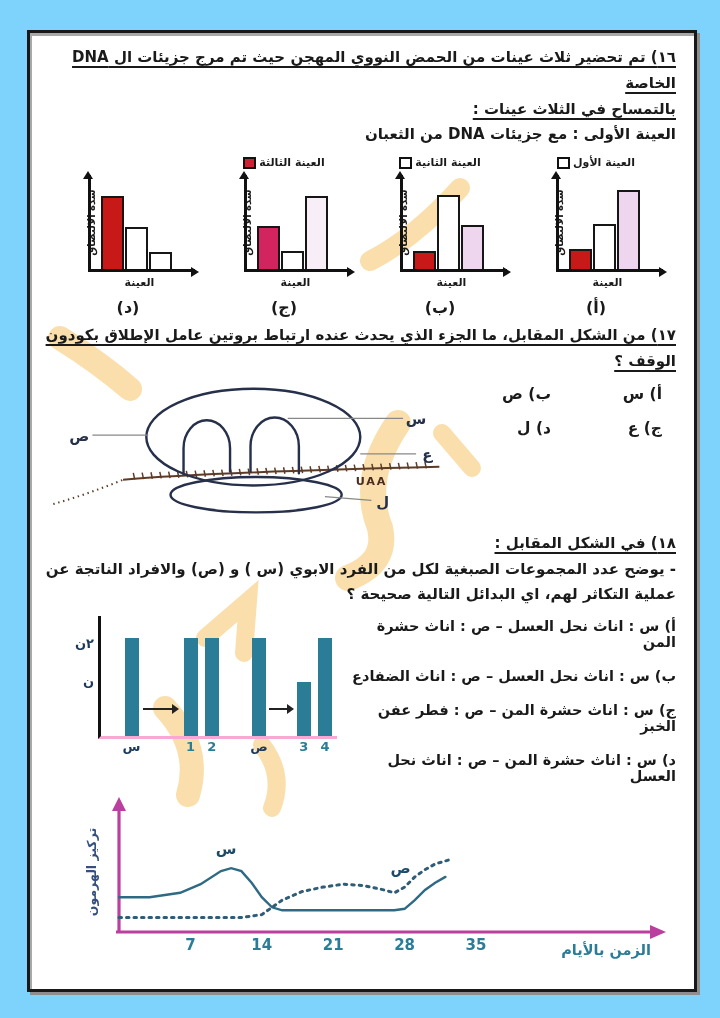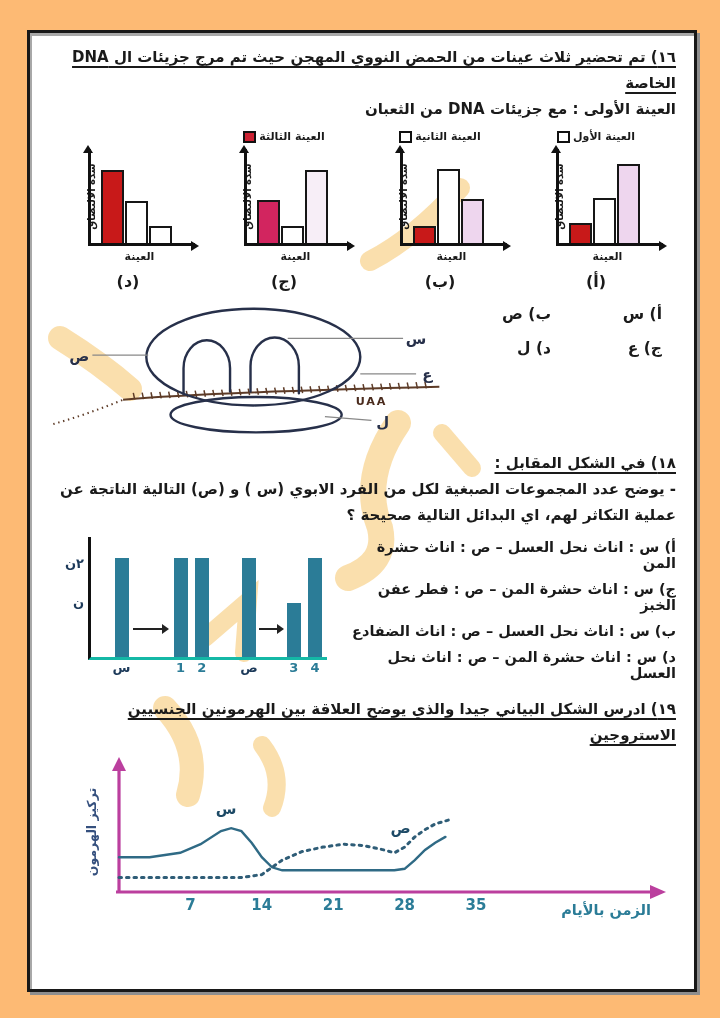--- a/index.html
+++ b/index.html
@@ -1,16 +1,16 @@
 <!DOCTYPE html>
 <html dir="rtl" lang="ar"><head>
 <meta charset="utf-8">
 <style>
   html,body{margin:0;padding:0;background:#ffffff;}
-  .page{position:relative;width:720px;height:1018px;background:#fdba74;overflow:hidden;
+  .page{position:relative;width:720px;height:1018px;background:#7dd3fc;overflow:hidden;
         font-family:"DejaVu Sans","Liberation Sans",sans-serif;color:#1a1a1a;margin-left:36px;}
   .frame{position:absolute;left:27px;top:30px;width:664px;height:956px;
          border:3px solid #181818;box-shadow:3px 3px 0 #8e8e8e, inset 2px 3px 0 #a8a8a8;
          background:#ffffff;overflow:hidden;}
   .content{position:relative;z-index:1;padding:12px 18px 6px 14px;}
   .watermark{position:absolute;inset:0;z-index:0;}
   .h{font-size:15px;font-weight:700;line-height:1.72;}
   .u{text-decoration:underline;text-underline-offset:4px;text-decoration-thickness:1.5px;}
   
   .charts-row{display:flex;justify-content:space-between;padding:6px 4px 0 8px;}
@@ -28,24 +28,24 @@
   .mc-bar{position:absolute;bottom:0;width:23px;border:2.2px solid #161616;border-bottom:none;box-sizing:border-box;}
   .mc-xlab{width:104px;text-align:center;font-size:11px;font-weight:800;margin-top:4px;}
   .mc-caption{font-size:16px;font-weight:800;margin-top:9px;}
   
   .q17-row{display:flex;gap:6px;align-items:flex-start;margin-top:2px;}
   .q17-options{width:238px;display:grid;grid-template-columns:1fr 1fr;row-gap:16px;column-gap:10px;
                font-size:15.5px;font-weight:700;padding:8px 14px 0 0;}
   .ribo-wrap{flex:1;direction:ltr;}
   
   .q18-row{display:flex;gap:4px;margin-top:2px;}
-  .q18-options{flex:1;display:flex;flex-direction:column;gap:10px;font-size:14.5px;font-weight:700;padding-top:8px;}
+  .q18-options{flex:1;display:flex;flex-direction:column;gap:18px;font-size:14.5px;font-weight:700;padding-top:8px;}
   .q18-chart{width:292px;height:158px;position:relative;direction:ltr;flex:none;}
-  .q18-plot{position:absolute;left:44px;top:6px;width:236px;height:120px;
-            border-left:3px solid #111;border-bottom:3px solid #14b8a6;}
+  .q18-plot{position:absolute;left:54px;top:6px;width:236px;height:120px;
+            border-left:3px solid #111;border-bottom:3px solid #f9a8d4;}
   .q18-bar{position:absolute;bottom:0;width:14px;background:#2b7c97;}
   .q18-xlab{position:absolute;top:calc(100% + 3px);transform:translateX(-50%);font-size:13px;font-weight:800;}
   .q18-xlab.teal{color:#2b7c97;} .q18-xlab.dark{color:#1d3a5a;}
   .q18-ylab{position:absolute;right:calc(100% + 7px);transform:translateY(50%);
             font-size:13px;font-weight:800;color:#1d3a5a;}
   .q18-arrow{position:absolute;height:2px;background:#222;}
   .q18-arrow::after{content:"";position:absolute;right:-7px;top:-4px;
             border:5px solid transparent;border-left:7px solid #222;}
   
   .q19-graph{direction:ltr;margin-top:4px;}
@@ -78,20 +78,21 @@
         <path d="M175,605 L218,568 L214,620" stroke-width="18"></path>
         <path d="M135,675 Q172,715 158,762" stroke-width="24"></path>
         <path d="M232,712 Q255,742 242,775" stroke-width="18"></path>
       </g>
     </svg>
 
     <div class="content">
 
       <section>
         <div class="h u">١٦) تم تحضير ثلاث عينات من الحمض النووي المهجن حيث تم مرج جزيئات ال DNA الخاصة</div>
+        <div class="h u">بالتمساح في الثلاث عينات :</div>
         <div class="h">العينة الأولى : مع جزيئات DNA من الثعبان</div>
 
         <div class="charts-row">
           <div class="mini-chart">
             <div class="mc-legend">
                 <span class="mc-legend-text">العينة الأول</span>
                 <span class="mc-box" style="background: rgb(255, 255, 255);"></span>
               </div>
             <div class="mc-body">
                 <div class="mc-ylab">شدة الالتصاق</div>
@@ -149,20 +150,21 @@
                   <div class="mc-bar" style="left: 58px; height: 18%; background: rgb(255, 255, 255);"></div>
                 </div>
                 <div class="mc-xlab">العينة</div>
               </div>
             <div class="mc-caption">(د)</div>
           </div>
         </div>
       </section>
 
       <section style="margin-top:6px;">
+        <div class="h u">١٧) من الشكل المقابل، ما الجزء الذي يحدث عنده ارتباط بروتين عامل الإطلاق بكودون الوقف ؟</div>
         <div class="q17-row">
           <div class="q17-options">
             <span>أ) س</span>
             <span>ب) ص</span>
             <span>ج) ع</span>
             <span>د) ل</span>
           </div>
           <div class="ribo-wrap">
             <svg width="400" height="148" viewBox="0 0 430 150">
               <path d="M10,132 C35,125 60,116 85,106" stroke="#5d3b27" stroke-width="2.2" fill="none" stroke-dasharray="1.5 4"></path>
@@ -218,27 +220,27 @@
               <text class="ribo-label" x="412" y="84">ع</text>
               <text class="ribo-label" x="364" y="135">ل</text>
               <text class="ribo-codon" x="352" y="112">UAA</text>
             </svg>
           </div>
         </div>
       </section>
 
       <section style="margin-top:2px;">
         <div class="h u">١٨)  في الشكل المقابل :</div>
-        <div class="h">- يوضح عدد المجموعات الصبغية لكل من الفرد الابوي (س ) و (ص) التالية الناتجة عن</div>
+        <div class="h">- يوضح عدد المجموعات الصبغية لكل من الفرد الابوي (س ) و (ص) والافراد الناتجة عن</div>
         <div class="h">عملية التكاثر لهم، اي البدائل التالية صحيحة ؟</div>
         <div class="q18-row">
           <div class="q18-options">
             <div>أ) س : اناث نحل العسل  –   ص : اناث حشرة المن</div>
+            <div>ب) س : اناث نحل العسل –  ص : اناث الضفادع</div>
             <div>ج) س : اناث حشرة المن   –  ص : فطر عفن الخبز</div>
-            <div>ب) س : اناث نحل العسل –  ص : اناث الضفادع</div>
             <div>د) س : اناث حشرة المن      – ص : اناث نحل العسل</div>
           </div>
           <div class="q18-chart">
             <div class="q18-plot">
                 <div class="q18-ylab" style="bottom: 78%;">٢ن</div>
                 <div class="q18-ylab" style="bottom: 46%;">ن</div>
                 <div class="q18-bar" style="left: 10%; height: 82%;"></div>
                 <div class="q18-xlab dark" style="left: calc(10% + 7px);">س</div>
                 <div class="q18-bar" style="left: 35%; height: 82%;"></div>
                 <div class="q18-xlab teal" style="left: calc(35% + 7px);">1</div>
@@ -251,21 +253,20 @@
                 <div class="q18-bar" style="left: 92%; height: 82%;"></div>
                 <div class="q18-xlab teal" style="left: calc(92% + 7px);">4</div>
                 <div class="q18-arrow" style="left: 18%; width: 14%; bottom: 22%;"></div>
                 <div class="q18-arrow" style="left: 71%; width: 10%; bottom: 22%;"></div>
               </div>
           </div>
         </div>
       </section>
 
       <section style="margin-top:8px;">
-        <div class="h u">١٩) ادرس الشكل البياني جيدا والذي يوضح العلاقة بين الهرمونين الجنسيين الاستروجين</div>
         <div class="q19-graph">
           <svg id="q19-svg" width="630" height="170" viewBox="0 0 630 170">
             <line x1="75" y1="141" x2="75" y2="14" stroke="#bb3f9e" stroke-width="3.2"></line>
             <polygon points="75,5 68,19 82,19" fill="#bb3f9e"></polygon>
             <line x1="72" y1="140" x2="610" y2="140" stroke="#bb3f9e" stroke-width="3.2"></line>
             <polygon points="622,140 606,133 606,147" fill="#bb3f9e"></polygon>
             <text class="q19-ylab" transform="rotate(-90 52,80)" x="52" y="80">تركيز الهرمون</text>
             <text class="q19-xlab" x="562" y="163">الزمن بالأيام</text>
           <path d="M75.0,105.2 L105.6,105.2 L136.2,100.8 L156.6,92.2 L177.0,79.1 L187.2,76.2 L197.4,79.1 L207.6,90.7 L217.8,105.2 L228.0,115.3 L238.2,118.3 L279.0,118.3 L319.8,118.3 L350.4,118.3 L360.6,116.8 L370.8,108.1 L381.0,98.0 L391.2,90.7 L401.4,84.9" fill="none" stroke="#2f6a85" stroke-width="2.4" stroke-linecap="round"></path>
               <path d="M75.0,125.5 L115.8,125.5 L156.6,125.5 L197.4,125.5 L217.8,122.6 L238.2,108.1 L258.6,99.4 L279.0,95.1 L299.4,92.2 L319.8,93.6 L340.2,98.0 L350.4,100.8 L360.6,95.1 L370.8,84.9 L381.0,77.7 L391.2,71.9 L406.5,67.5" fill="none" stroke="#2f5d77" stroke-width="3" stroke-dasharray="2.5 5" stroke-linecap="round"></path>

